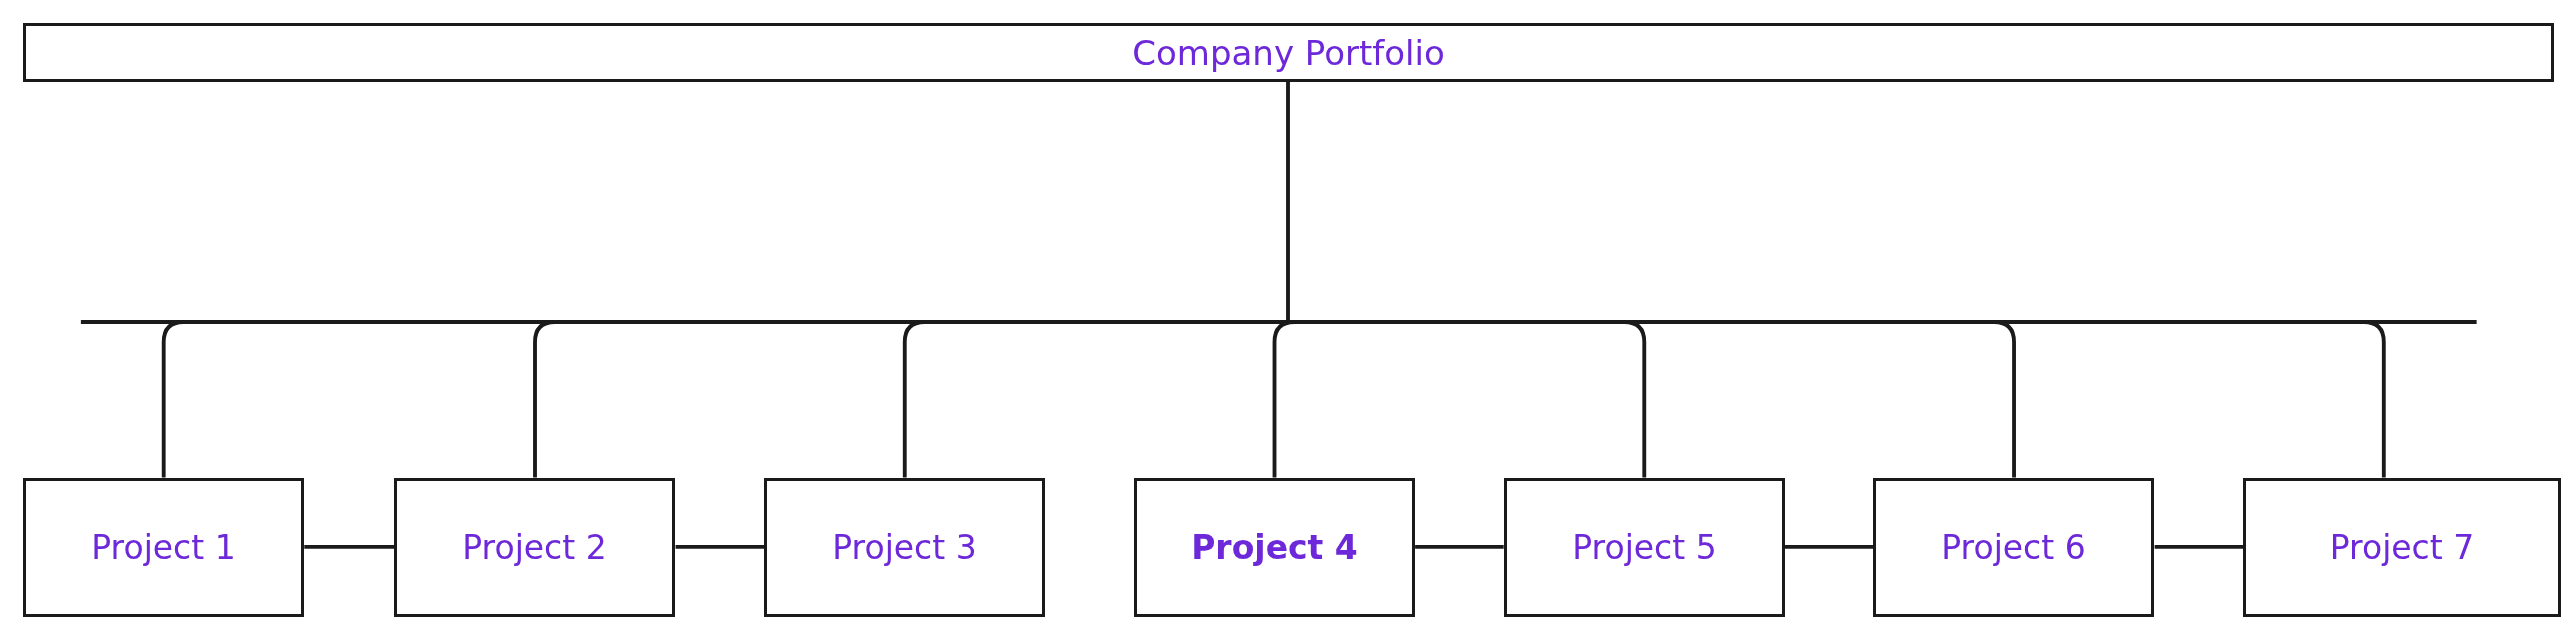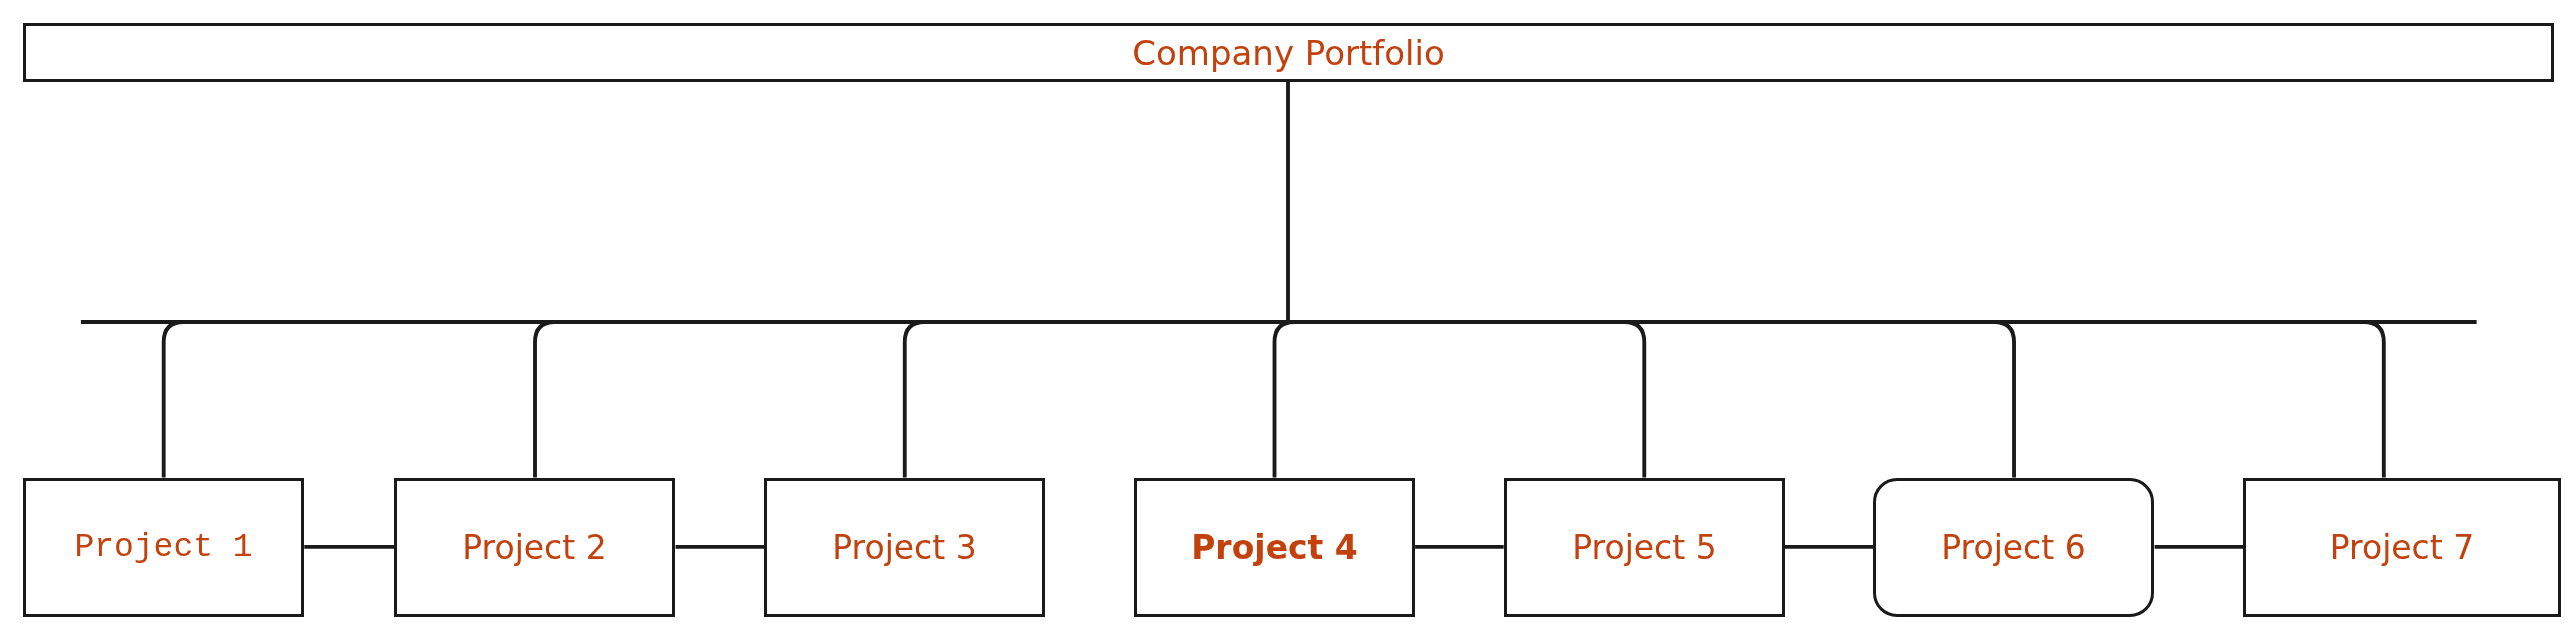--- a/index.html
+++ b/index.html
@@ -31,21 +31,21 @@
     position: absolute;
     box-sizing: border-box;
     background: #ffffff;
     border: 3.9px solid #1a1a1a;
     display: flex;
     align-items: center;
     justify-content: center;
     overflow: hidden;
   }
   .node-label {
-    color: #c2410c;
+    color: #6d28d9;
     white-space: nowrap;
     line-height: 1;
   }
   #node-root {
     left: 23px;
     top: 23px;
     width: 2531px;
     height: 59px;
   }
   #node-root .node-label {
@@ -80,36 +80,36 @@
         <path d="M 1837 710 L 1952 710" fill="none"></path>
         <path d="M 2317 710 L 2432 710" fill="none"></path>
         <path d="M 2797 710 L 2912 710" fill="none"></path>
       </g>
   </svg>
 
   <div class="node-box" id="node-root">
     <span class="node-label">Company Portfolio</span>
   </div>
 
-  <div class="node-box leaf-box" id="node-child-0" style="left: 23px; width: 281px; font-family: Liberation Mono, monospace;">
+  <div class="node-box leaf-box" id="node-child-0" style="left: 23px; width: 281px;">
     <span class="node-label">Project 1</span>
   </div>
   <div class="node-box leaf-box" id="node-child-1" style="left: 394px; width: 281px;">
     <span class="node-label">Project 2</span>
   </div>
   <div class="node-box leaf-box" id="node-child-2" style="left: 764px; width: 281px; text-align: center;">
     <span class="node-label">Project 3</span>
   </div>
   <div class="node-box leaf-box" id="node-child-3" style="left: 1134px; width: 281px; font-weight: bold;">
     <span class="node-label">Project 4</span>
   </div>
   <div class="node-box leaf-box" id="node-child-4" style="left: 1504px; width: 281px; text-align: center;">
     <span class="node-label">Project 5</span>
   </div>
-  <div class="node-box leaf-box" id="node-child-5" style="left: 1873px; width: 281px; border-radius: 24px;">
+  <div class="node-box leaf-box" id="node-child-5" style="left: 1873px; width: 281px;">
     <span class="node-label">Project 6</span>
   </div>
   <div class="node-box leaf-box" id="node-child-6" style="left: 2243px; width: 318px;">
     <span class="node-label">Project 7</span>
   </div>
 
 </div>
 
 
 </body></html>

